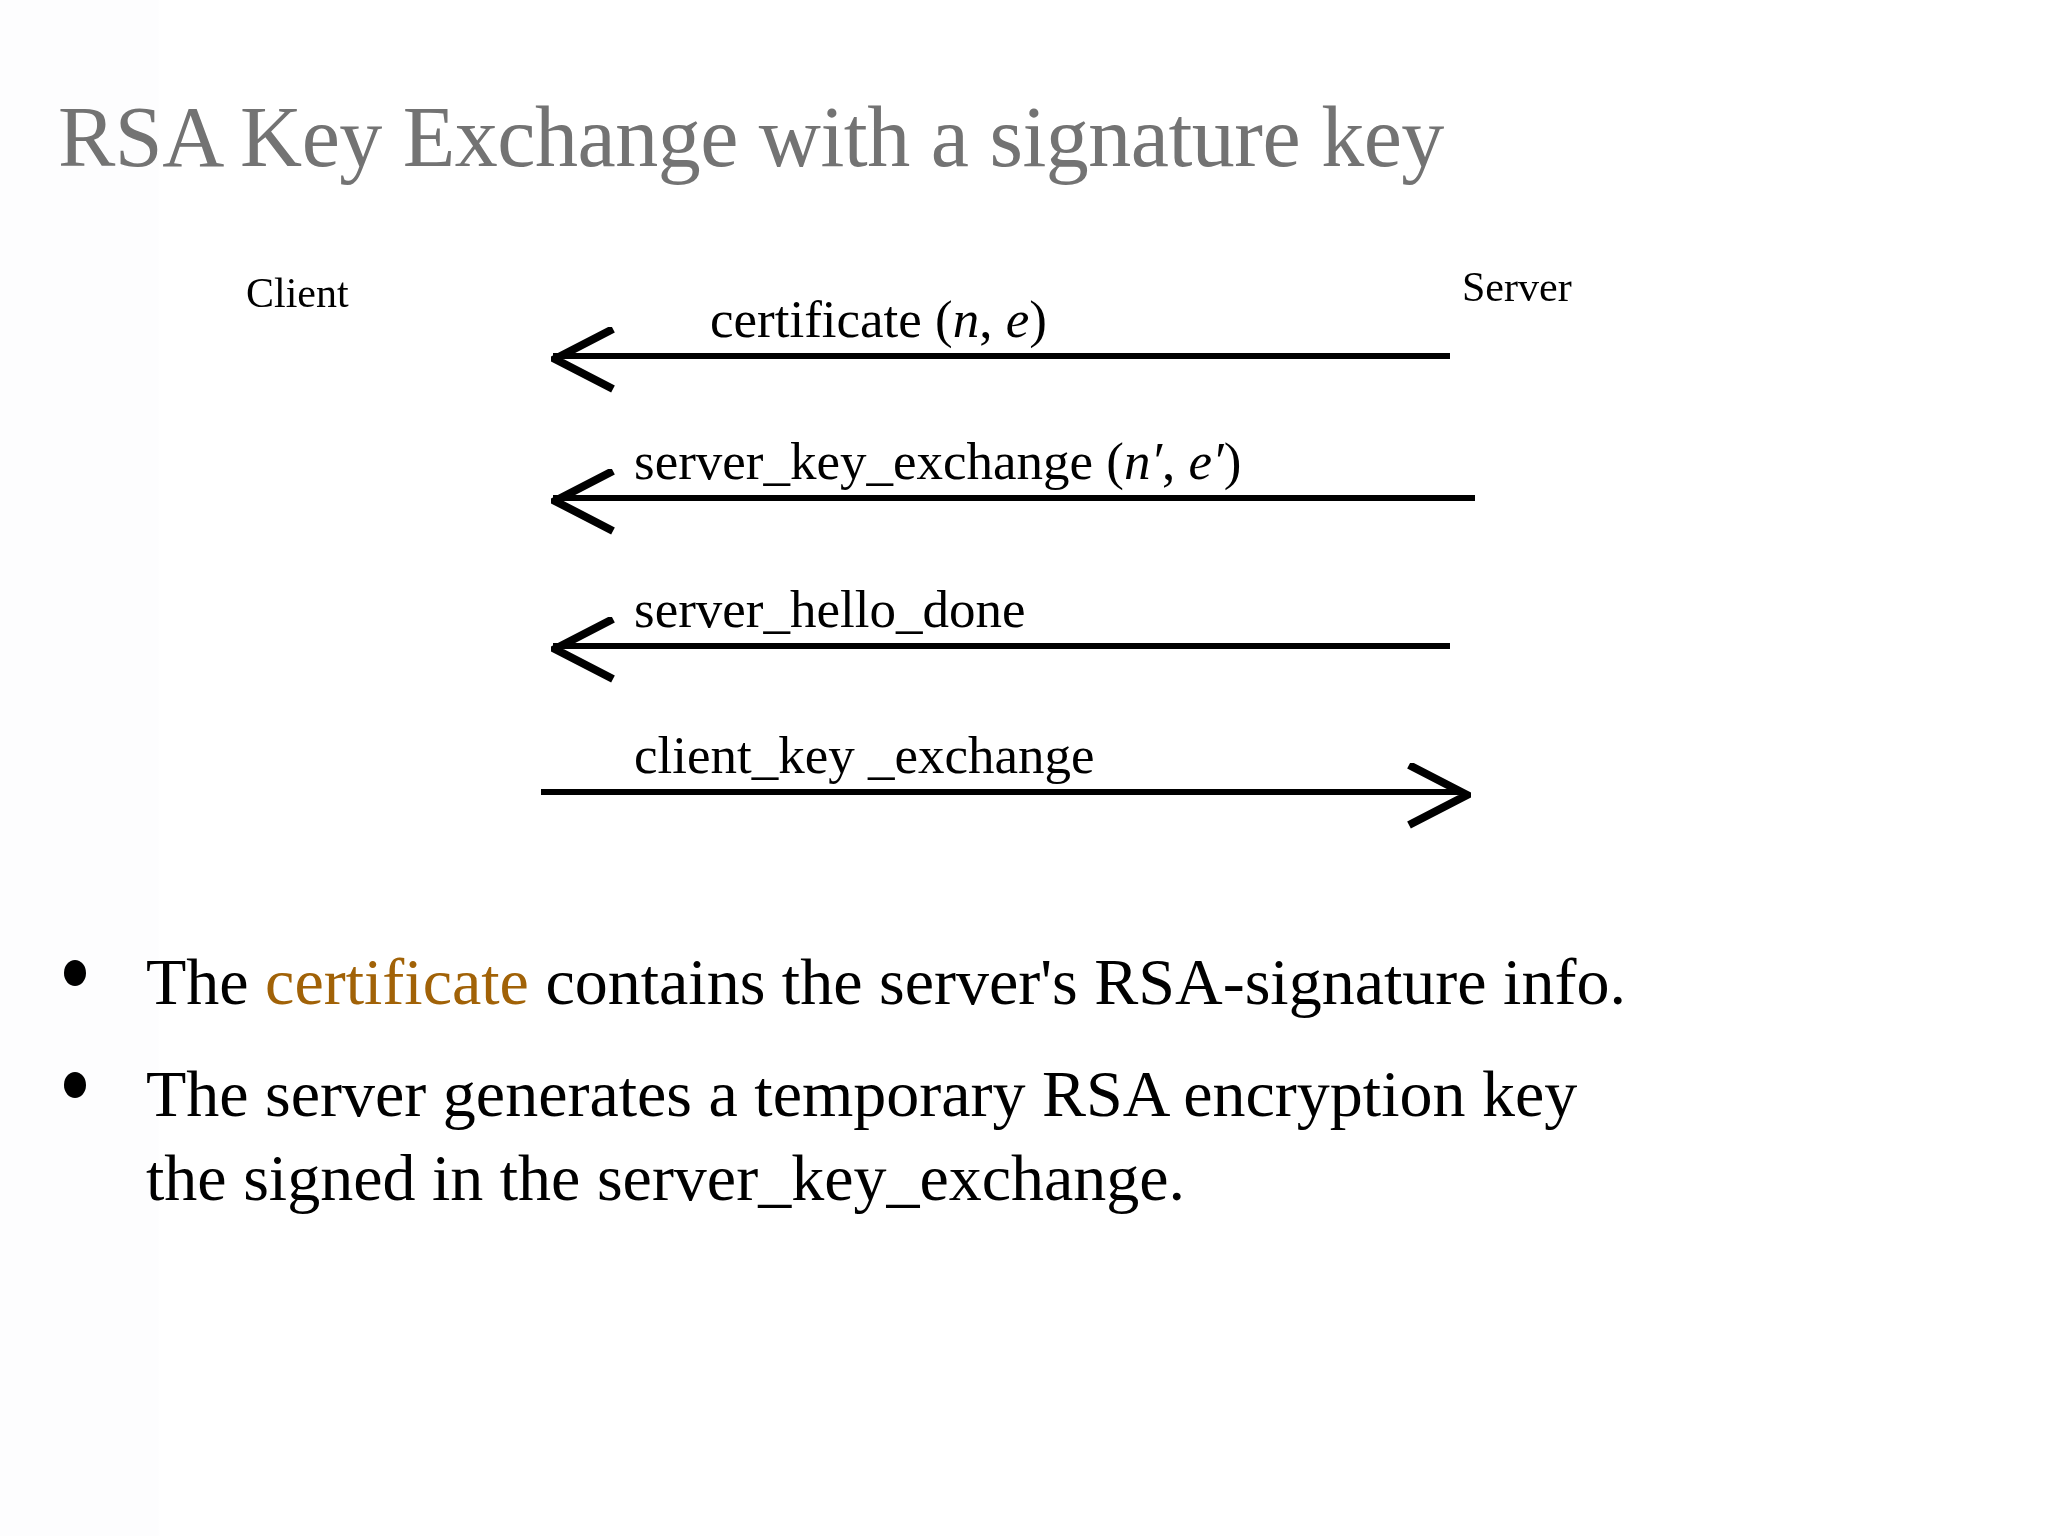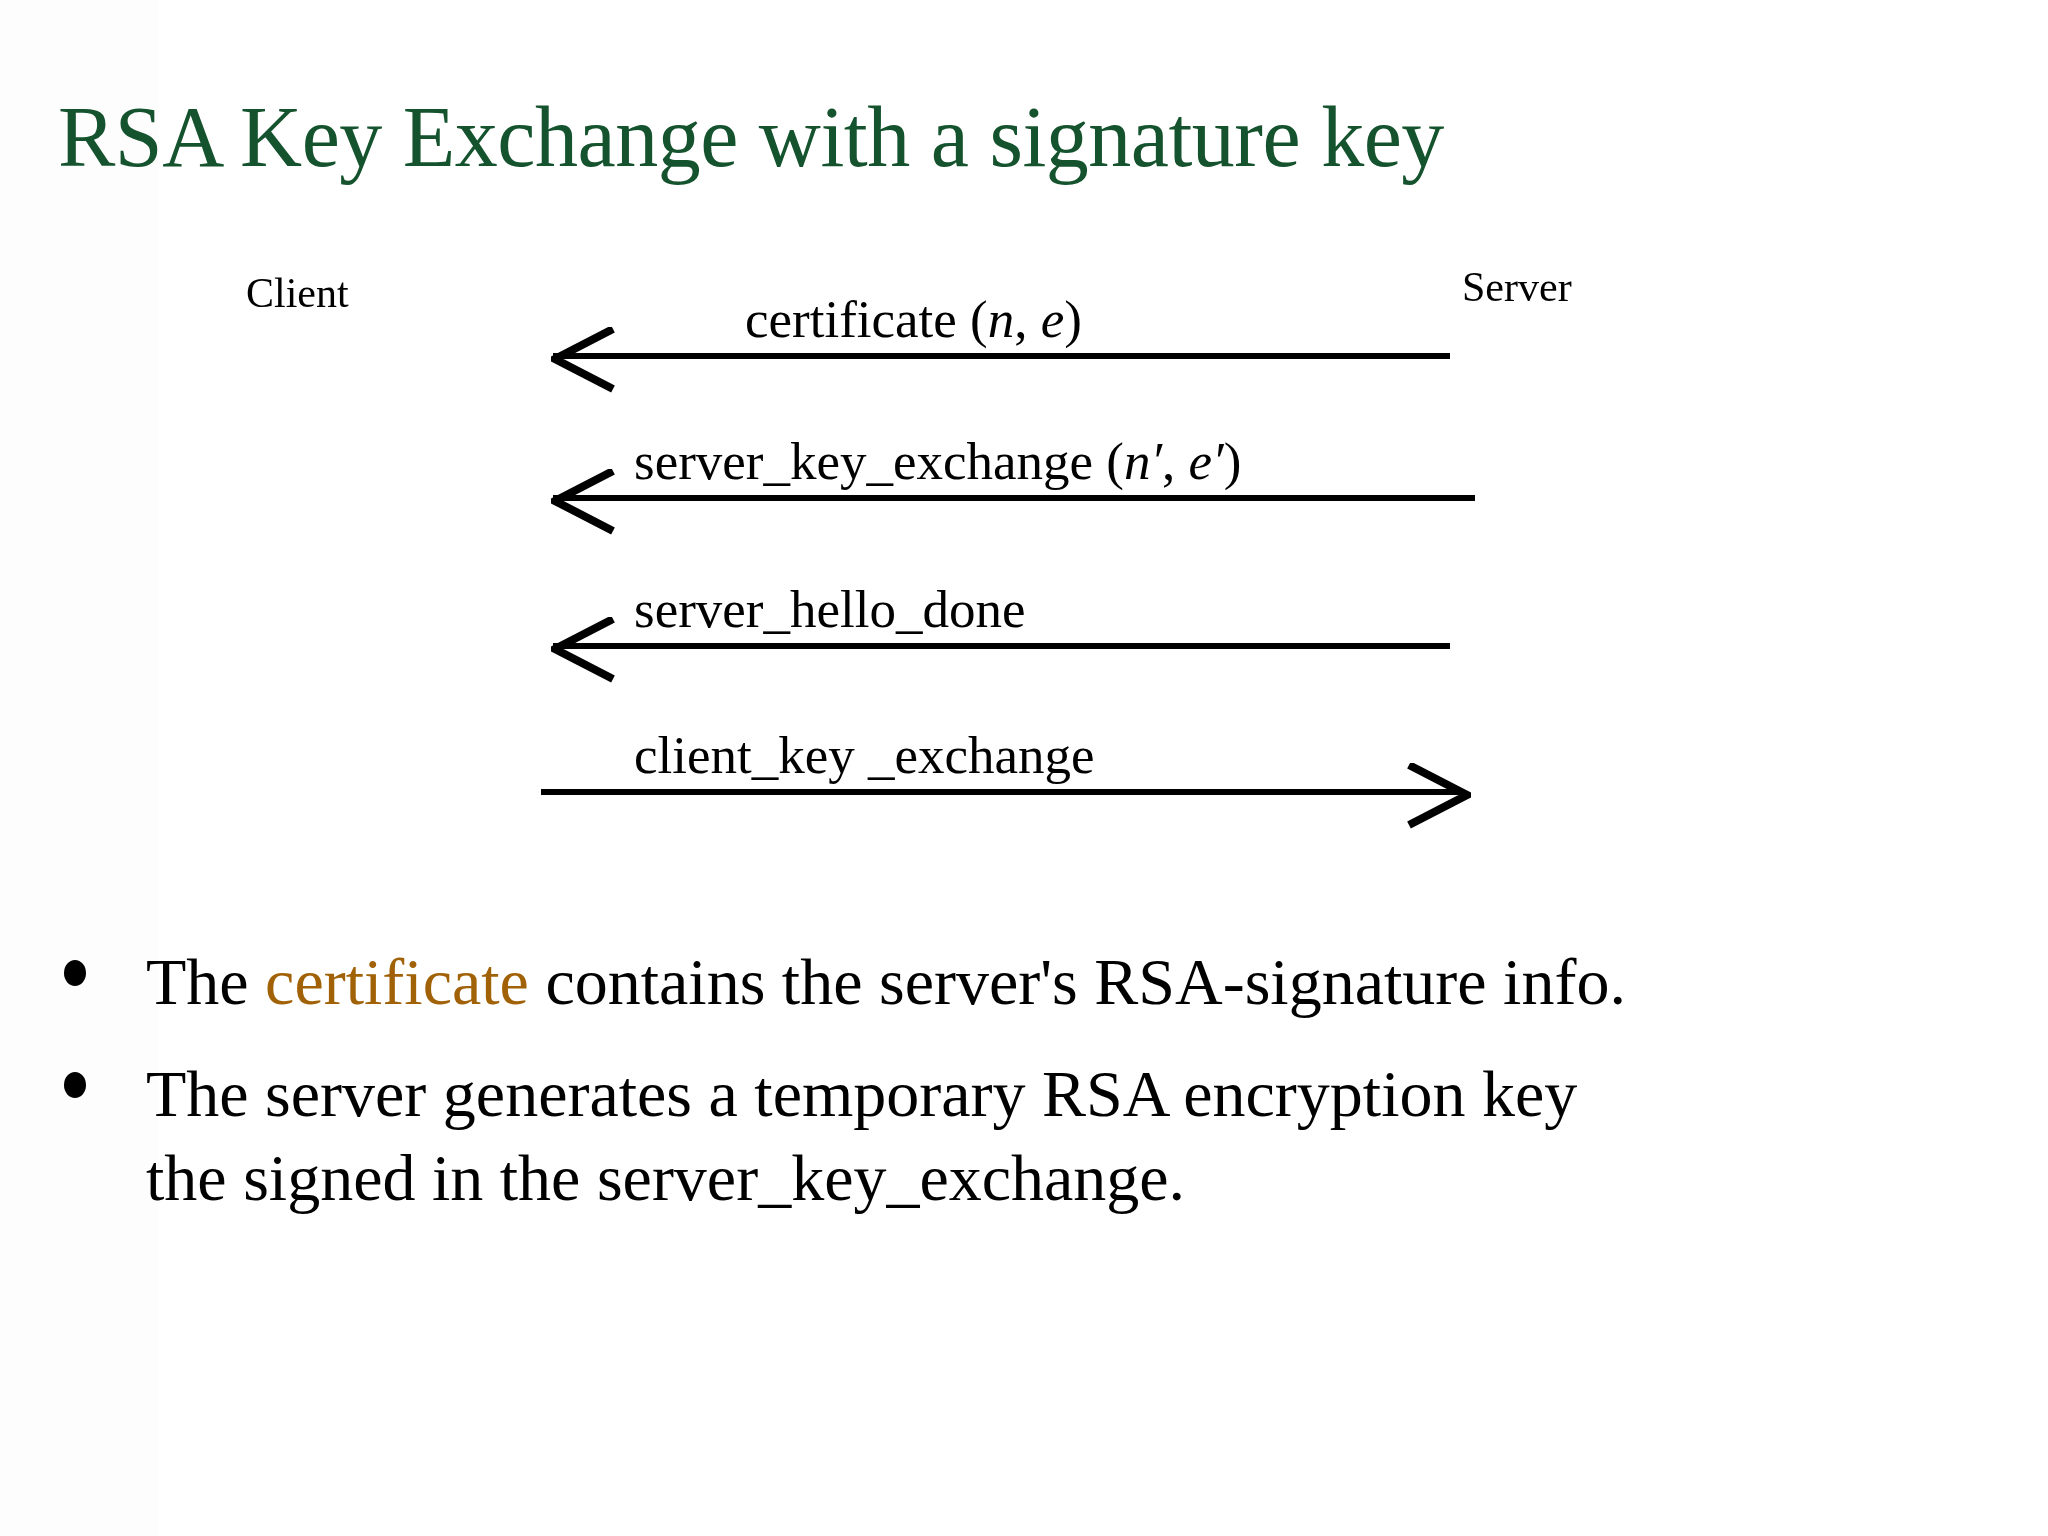--- a/index.html
+++ b/index.html
@@ -27,21 +27,21 @@
     inset: 0;
   }
 
   
   .title {
     position: absolute;
     left: 58px;
     top: 92px;
     font-size: 86px;
     line-height: 1.05;
-    color: #14532d;
+    color: #737373;
     white-space: nowrap;
     letter-spacing: -0.5px;
   }
 
   
   .diagram {
     position: absolute;
     left: 0;
     top: 255px;
     width: 2048px;
@@ -122,21 +122,21 @@
 <div class="slide">
 
   <div class="title">RSA Key Exchange with a signature key</div>
 
   <div class="diagram">
 
     <div class="endpoint-label endpoint-client">Client</div>
     <div class="endpoint-label endpoint-server">Server</div>
 
     <div class="msg" style="left:0; top:10px; width:2048px;">
-      <div class="msg-label" style="left:745px;text-align:right;"><span>certificate (</span><span class="var">n</span><span>, </span><span class="var">e</span><span>)</span></div>
+      <div class="msg-label" style="left:710px;text-align:right;"><span>certificate (</span><span class="var">n</span><span>, </span><span class="var">e</span><span>)</span></div>
       <div class="msg-line" style="left:553px; width:897px;"></div>
       <div class="arrowhead" style="left:553px;">
         <svg width="70" height="70" viewBox="0 0 70 70" style="position:absolute; left:-2px; top:-32px;">
           <polyline points="62,2 4,32 62,62" fill="none" stroke="#000000" stroke-width="8" stroke-linecap="butt" stroke-linejoin="miter"></polyline>
         </svg>
       </div>
     </div>
 
     <div class="msg" style="left:0; top:152px; width:1712px;">
       <div class="msg-label" style="left:634px;"><span>server_key_exchange (</span><span class="var">n′</span><span>, </span><span class="var">e′</span><span>)</span></div>

